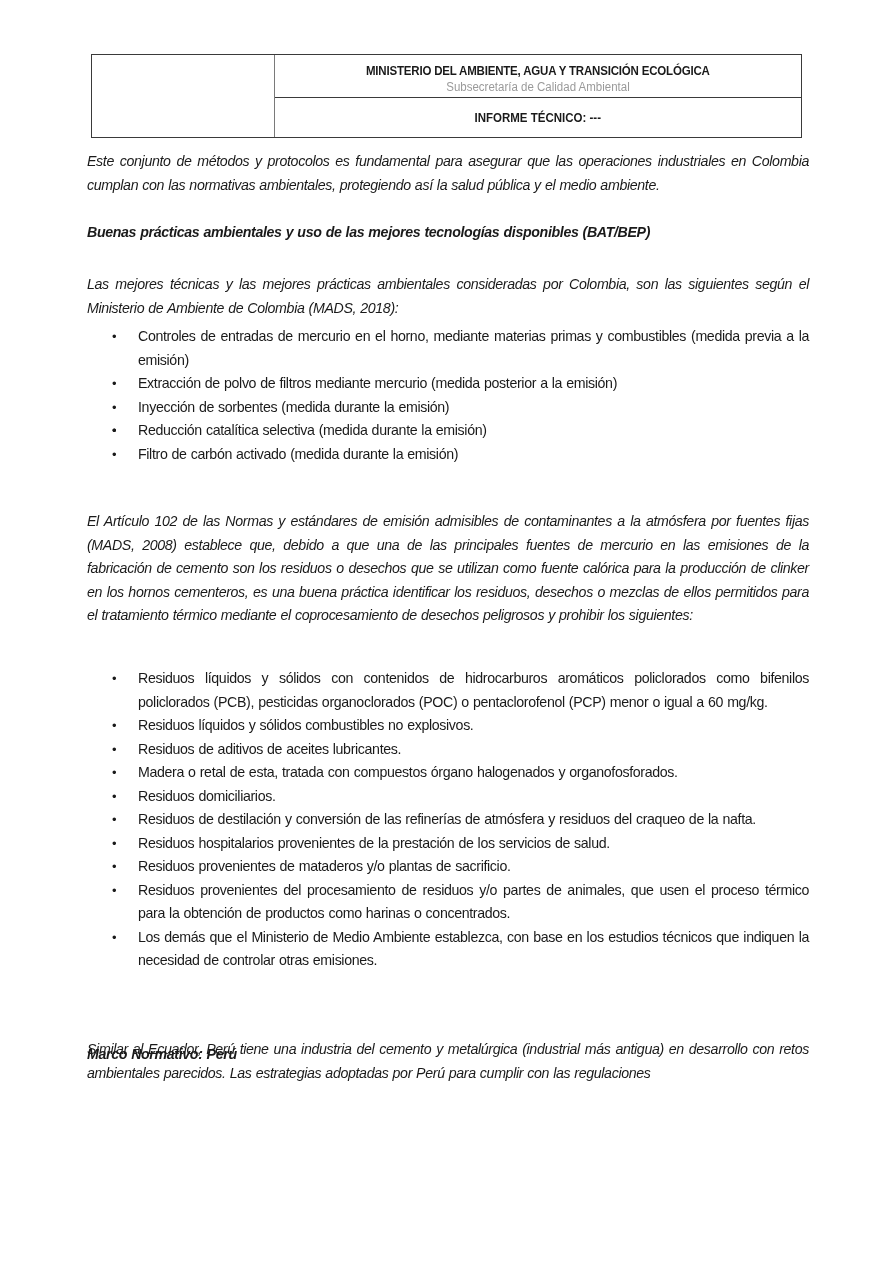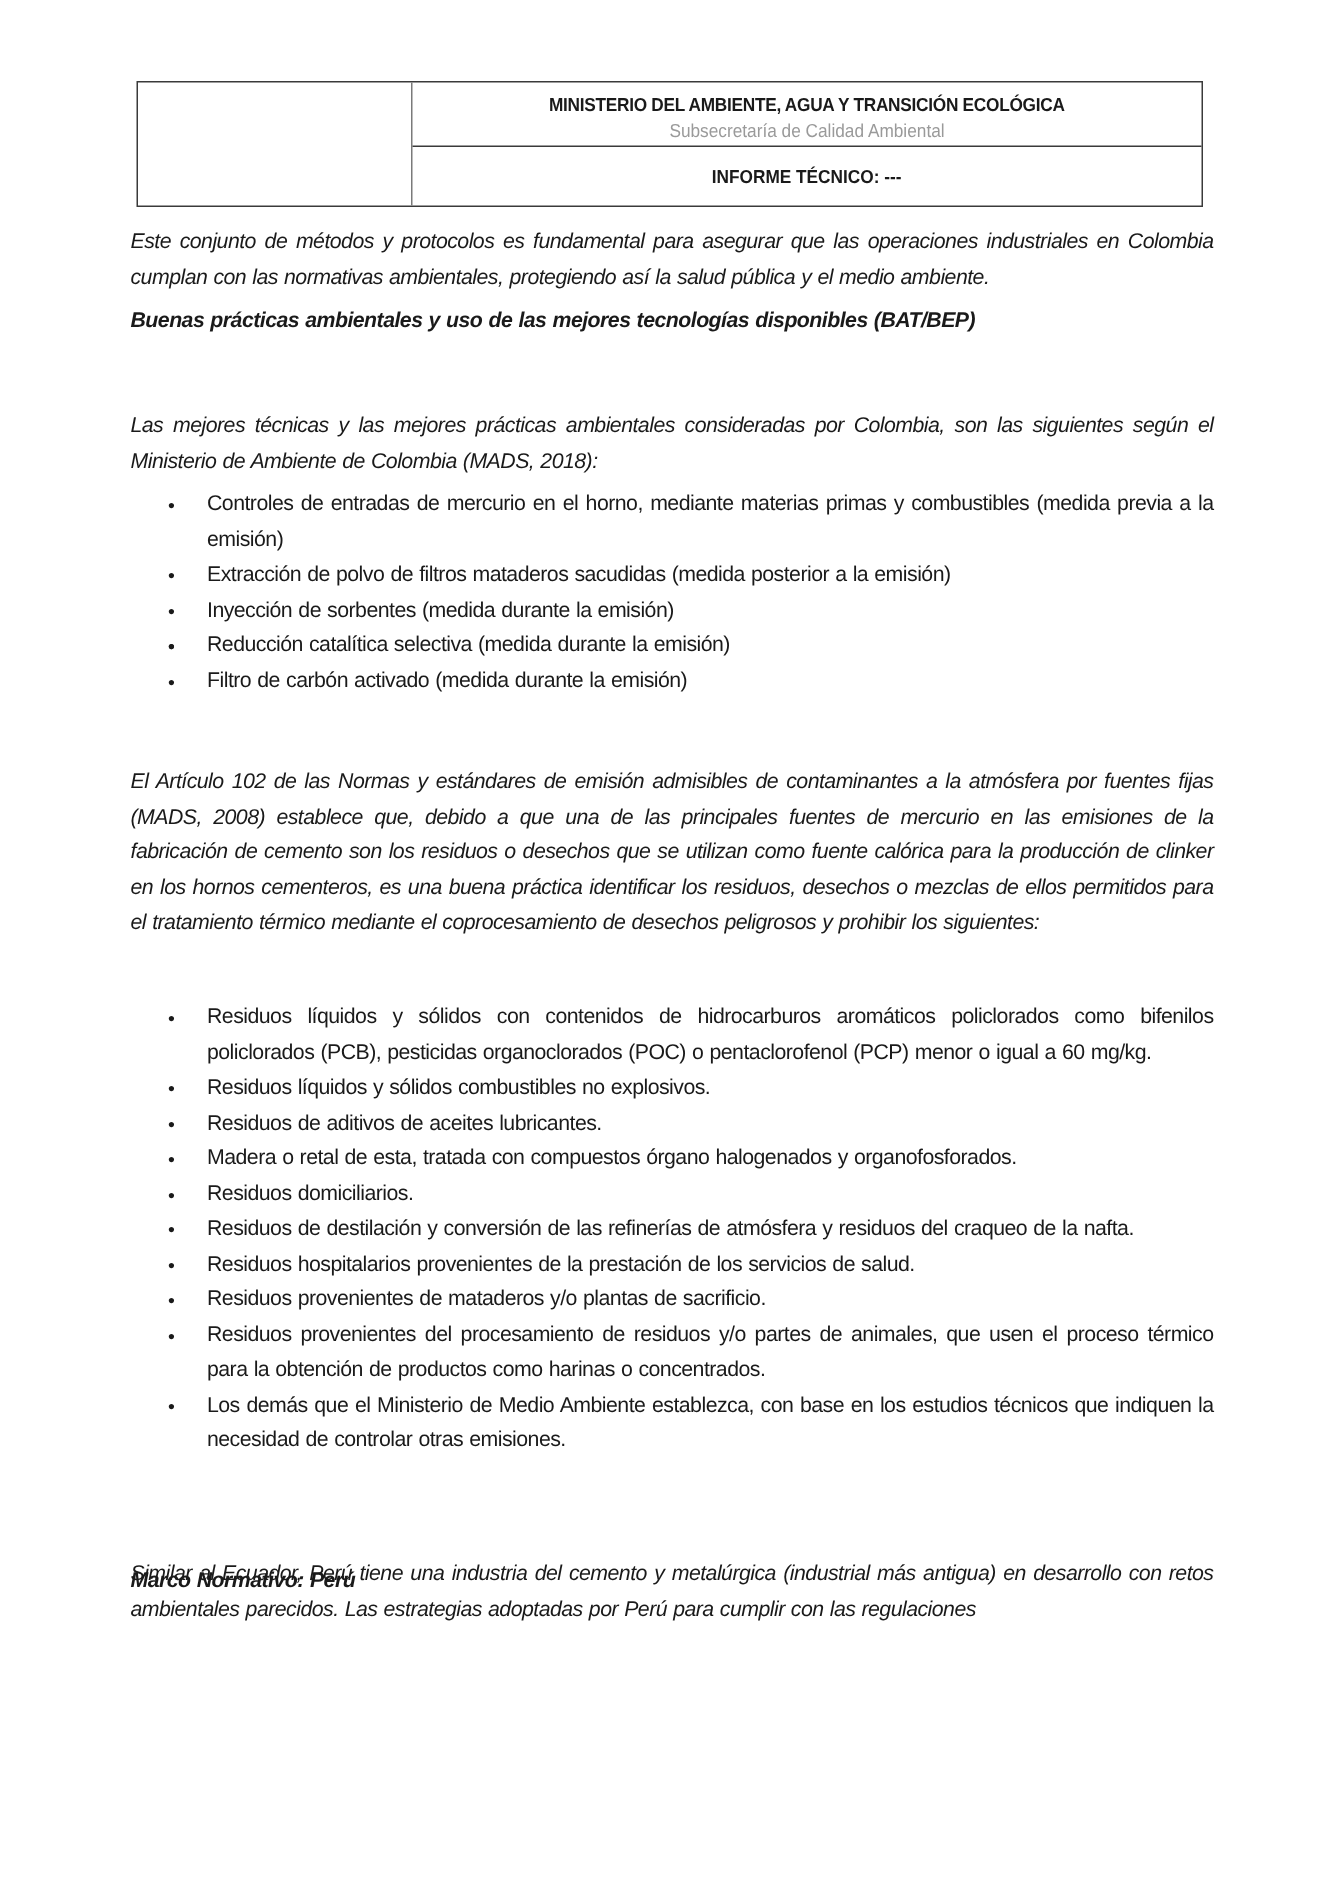--- a/index.html
+++ b/index.html
@@ -34,32 +34,32 @@
     <div class="header-bottom">
       <span>INFORME TÉCNICO: ---</span>
     </div>
   </div>
 </div>
 
 <div class="block just cond" style="top:150px;">
   <p>Este conjunto de métodos y protocolos es fundamental para asegurar que las operaciones industriales en Colombia cumplan con las normativas ambientales, protegiendo así la salud pública y el medio ambiente.</p>
 </div>
 
-<div class="block cond heading" style="top:203px;">
+<div class="block cond heading" style="top:221px;">
   <p>Buenas prácticas ambientales y uso de las mejores tecnologías disponibles (BAT/BEP)</p>
 </div>
 
 <div class="block just cond" style="top:273px;">
   <p>Las mejores técnicas y las mejores prácticas ambientales consideradas por Colombia, son las siguientes según el Ministerio de Ambiente de Colombia (MADS, 2018):</p>
 </div>
 
 <div class="block cond" style="top:325px;">
   <ul class="bullets" id="bat-list">
       <li><span class="dot">•</span><span>Controles de entradas de mercurio en el horno, mediante materias primas y combustibles (medida previa a la emisión)</span></li>
-      <li><span class="dot">•</span><span>Extracción de polvo de filtros mataderos sacudidas (medida posterior a la emisión)</span></li>
+      <li><span class="dot">•</span><span>Extracción de polvo de filtros mediante mercurio (medida posterior a la emisión)</span></li>
       <li><span class="dot">•</span><span>Inyección de sorbentes (medida durante la emisión)</span></li>
       <li><span class="dot">•</span></li>
       <li><span class="dot">•</span><span>Reducción catalítica selectiva (medida durante la emisión)</span></li>
       <li><span class="dot">•</span><span>Filtro de carbón activado (medida durante la emisión)</span></li>
     </ul>
 </div>
 
 <div class="block just cond" style="top:510px;">
   <p>El Artículo 102 de las Normas y estándares de emisión admisibles de contaminantes a la atmósfera por fuentes fijas (MADS, 2008) establece que, debido a que una de las principales fuentes de mercurio en las emisiones de la fabricación de cemento son los residuos o desechos que se utilizan como fuente calórica para la producción de clinker en los hornos cementeros, es una buena práctica identificar los residuos, desechos o mezclas de ellos permitidos para el tratamiento térmico mediante el coprocesamiento de desechos peligrosos y prohibir los siguientes:</p>
 </div>

